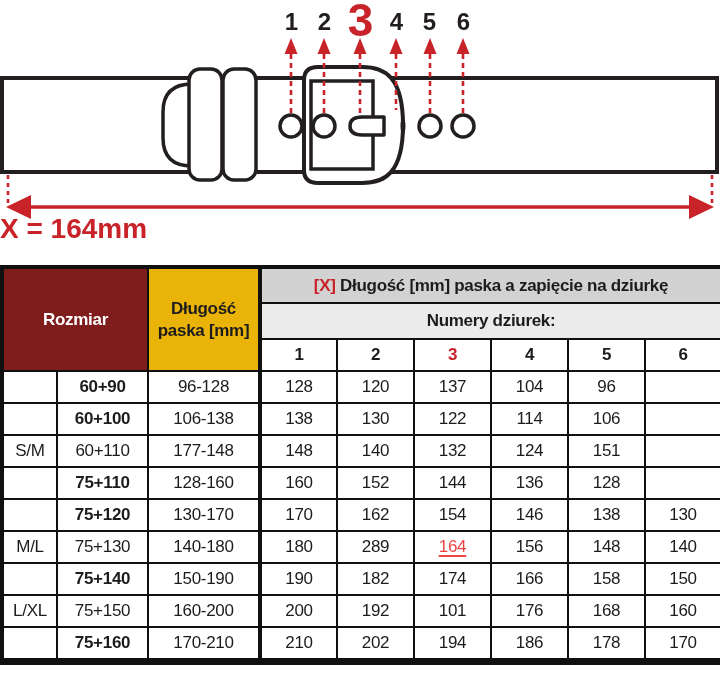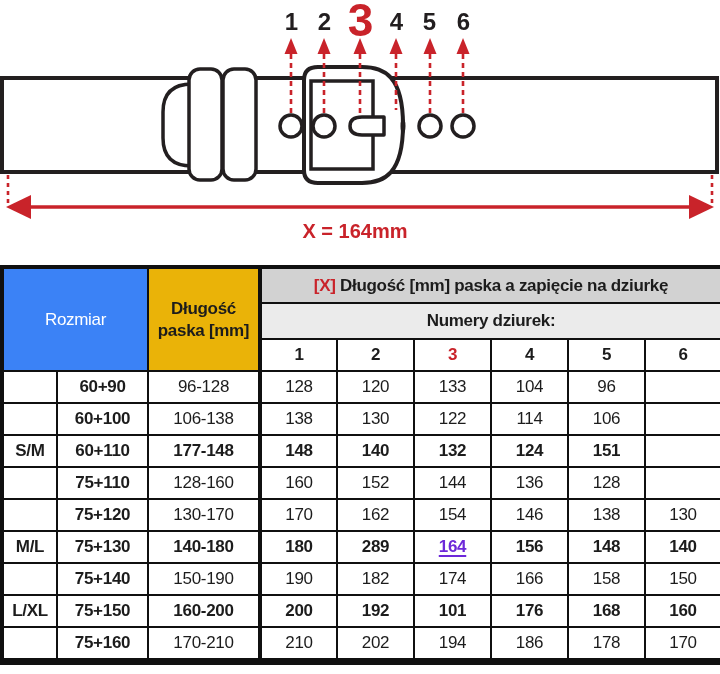--- a/index.html
+++ b/index.html
@@ -6,41 +6,41 @@
   #stage{position:relative;width:720px;height:674px;background:#fff;overflow:hidden;
          font-family:"Liberation Sans","DejaVu Sans",sans-serif;color:#1c1c1c;}
 
   
   #diagram{position:absolute;left:0;top:0;width:720px;height:265px;}
   #diagram svg{position:absolute;left:0;top:0;}
   .holeNum{position:absolute;top:10px;width:32px;text-align:center;
            font-size:24px;font-weight:bold;color:#221e1f;letter-spacing:-1px;line-height:1;}
   .n1{left:275px}.n2{left:308px}.n4{left:380px}.n5{left:413px}.n6{left:447px}
   .n3{left:334px;top:-3px;width:52px;font-size:46px;color:#c9232a;}
-  #measureLabel{position:absolute;top:220px;left:0;width:710px;text-align:center;
-                font-size:20px;font-weight:bold;color:#c9232a;letter-spacing:0px;}
+  #measureLabel{position:absolute;top:213px;left:0;width:710px;
+                font-size:28px;font-weight:bold;color:#c9232a;letter-spacing:0px;}
 
   
   #sizeTable{position:absolute;left:0;top:265px;width:720px;border-collapse:collapse;
              table-layout:fixed;border:4px solid #101010;border-bottom-width:7px;}
   #sizeTable th,#sizeTable td{border:2px solid #101010;text-align:center;vertical-align:middle;
              padding:0;font-size:17px;letter-spacing:-0.3px;overflow:hidden;white-space:nowrap;}
-  th.cell-rozmiar{background:#3b82f6;color:#fff;font-size:20px;font-weight:normal;}
+  th.cell-rozmiar{background:#7f1d1d;color:#fff;font-size:20px;font-weight:bold;}
   th.cell-dlugosc{background:#eab308;font-size:19px;font-weight:bold;line-height:1.25;}
   th.cell-xtitle{background:#d2d2d2;font-size:19px;font-weight:bold;height:33px;}
   th.cell-numery{background:#ebebeb;font-size:18px;font-weight:bold;height:34px;}
   th.cell-holecol{background:#fff;font-size:17px;font-weight:bold;height:30px;border-bottom:3px solid #101010;}
   .redtxt{color:#c9232a;}
   #sizeTable td{height:30px;background:#fff;}
   tr.shade-gray td{background:#efefef;}
   tr.shade-green td{background:#cfe3ba;border-top:3px solid #101010;border-bottom:3px solid #101010;}
-  tr.boldrow td{font-weight:bold;}
+  tr.boldrow td{font-weight:normal;}
   td.col-dim{font-weight:bold;}
   .thickleft{border-left:4px solid #101010 !important;}
-  td.hl-value{color:#6d28d9;font-weight:bold;text-decoration:underline;text-decoration-thickness:2px;text-underline-offset:3px;}
+  td.hl-value{color:#ef4444;font-weight:bold;text-decoration:underline;text-decoration-thickness:2px;text-underline-offset:3px;}
 </style>
 </head>
 <body>
 
 <div id="stage">
 
   <div id="diagram">
     <svg width="720" height="265" viewBox="0 0 720 265">
 
       <rect x="2" y="78" width="715" height="94" fill="#ffffff" stroke="#231f20" stroke-width="4"></rect>
@@ -134,21 +134,21 @@
         <th class="cell-holecol">6</th>
       </tr>
     </thead>
     <tbody>
         <tr class="shade-white">
           <td class="col-size"></td>
           <td class="col-dim">60+90</td>
           <td class="col-range">96-128</td>
           <td class="col-hole thickleft">128</td>
           <td class="col-hole">120</td>
-          <td class="col-hole">133</td>
+          <td class="col-hole">137</td>
           <td class="col-hole">104</td>
           <td class="col-hole">96</td>
           <td class="col-hole"></td>
         </tr>
         <tr class="shade-white">
           <td class="col-size"></td>
           <td class="col-dim">60+100</td>
           <td class="col-range">106-138</td>
           <td class="col-hole thickleft">138</td>
           <td class="col-hole">130</td>

